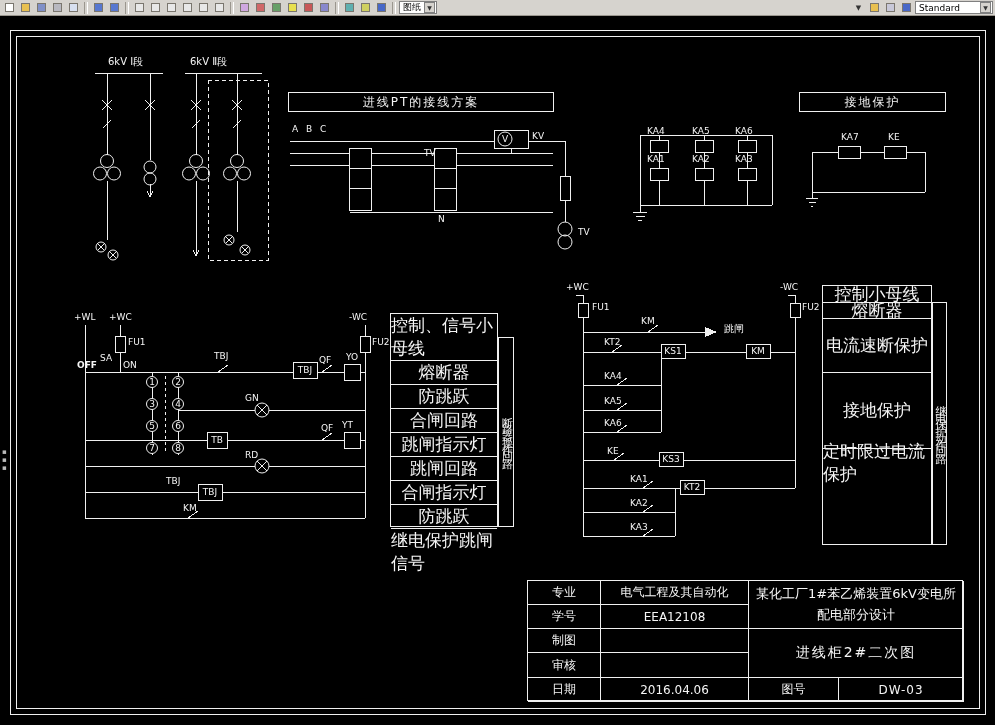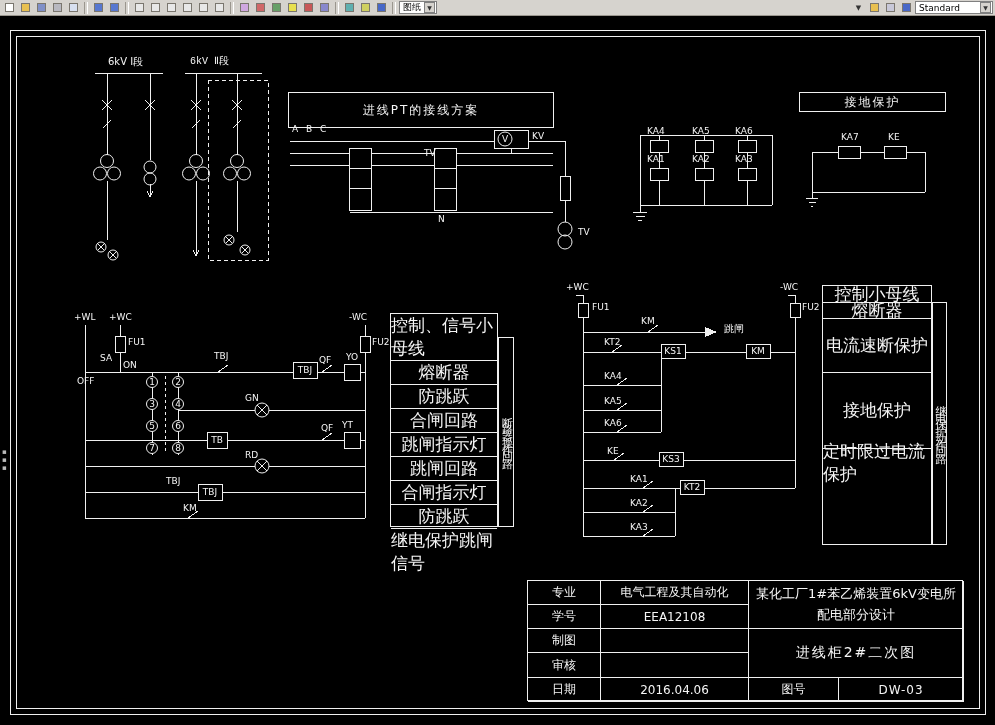--- a/index.html
+++ b/index.html
@@ -256,21 +256,21 @@
                M675 488 V536"></path>
       <polygon points="705,327 717,332 705,337" fill="#f0f0f0" stroke="none"></polygon>
       <rect x="578" y="303" width="10" height="14" fill="#000"></rect>
       <rect x="790" y="303" width="10" height="14" fill="#000"></rect>
       <rect x="661" y="344" width="24" height="14" fill="#000"></rect>
       <rect x="746" y="344" width="24" height="14" fill="#000"></rect>
       <rect x="659" y="452" width="24" height="14" fill="#000"></rect>
       <rect x="680" y="480" width="24" height="14" fill="#000"></rect>
     </svg>
 
-    <div class="hdr" style="left:288px;top:92px;width:266px;height:36px;">进线PT的接线方案</div>
+    <div class="hdr" style="left:288px;top:92px;width:266px;height:20px;">进线PT的接线方案</div>
     <div class="hdr" style="left:799px;top:92px;width:147px;height:20px;">接地保护</div>
 
     <div class="legend" style="left:390px;top:313px;width:108px;height:214px;grid-template-rows:repeat(9,1fr);">
       <div>控制、信号小母线</div>
       <div>熔断器</div>
       <div>防跳跃</div>
       <div>合闸回路</div>
       <div>跳闸指示灯</div>
       <div>跳闸回路</div>
       <div>合闸指示灯</div>
@@ -303,41 +303,41 @@
       <div class="cell" style="grid-area:4/1;">审核</div>
       <div class="cell" style="grid-area:4/2;"></div>
       <div class="cell" style="grid-area:5/1;">日期</div>
       <div class="cell" style="grid-area:5/2;">2016.04.06</div>
       <div class="cell" style="grid-area:5/3;">图号</div>
       <div class="cell dwno" style="grid-area:5/4;">DW-03</div>
     </div>
 
     <div id="labels">
         <span class="lbl" style="left: 108px; top: 57px; font-size: 10px;">6kV Ⅰ段</span>
-        <span class="lbl" style="left: 190px; top: 57px; font-size: 10px; font-family: Liberation Mono, monospace;">6kV Ⅱ段</span>
+        <span class="lbl" style="left: 190px; top: 57px; font-size: 10px;">6kV Ⅱ段</span>
         <span class="lbl" style="left: 292px; top: 125px;">A</span>
         <span class="lbl" style="left: 306px; top: 125px;">B</span>
         <span class="lbl" style="left: 320px; top: 125px;">C</span>
         <span class="lbl" style="left: 424px; top: 149px;">TV</span>
         <span class="lbl c" style="left: 505px; top: 139px;">V</span>
         <span class="lbl" style="left: 532px; top: 132px;">KV</span>
         <span class="lbl" style="left: 438px; top: 215px;">N</span>
         <span class="lbl" style="left: 578px; top: 228px;">TV</span>
         <span class="lbl" style="left: 647px; top: 127px;">KA4</span>
         <span class="lbl" style="left: 692px; top: 127px;">KA5</span>
         <span class="lbl" style="left: 735px; top: 127px;">KA6</span>
         <span class="lbl" style="left: 647px; top: 155px;">KA1</span>
         <span class="lbl" style="left: 692px; top: 155px;">KA2</span>
         <span class="lbl" style="left: 735px; top: 155px;">KA3</span>
         <span class="lbl" style="left: 841px; top: 133px;">KA7</span>
         <span class="lbl" style="left: 888px; top: 133px;">KE</span>
         <span class="lbl" style="left: 74px; top: 313px;">+WL</span>
         <span class="lbl" style="left: 109px; top: 313px;">+WC</span>
         <span class="lbl" style="left: 128px; top: 338px;">FU1</span>
-        <span class="lbl" style="left: 77px; top: 377px;">OFF</span>
+        <span class="lbl" style="left: 77px; top: 361px; font-weight: bold;">OFF</span>
         <span class="lbl" style="left: 100px; top: 354px;">SA</span>
         <span class="lbl" style="left: 123px; top: 361px;">ON</span>
         <span class="lbl c" style="left: 152px; top: 382px;">1</span>
         <span class="lbl c" style="left: 178px; top: 382px;">2</span>
         <span class="lbl c" style="left: 152px; top: 404px;">3</span>
         <span class="lbl c" style="left: 178px; top: 404px;">4</span>
         <span class="lbl c" style="left: 152px; top: 426px;">5</span>
         <span class="lbl c" style="left: 178px; top: 426px;">6</span>
         <span class="lbl c" style="left: 152px; top: 448px;">7</span>
         <span class="lbl c" style="left: 178px; top: 448px;">8</span>

